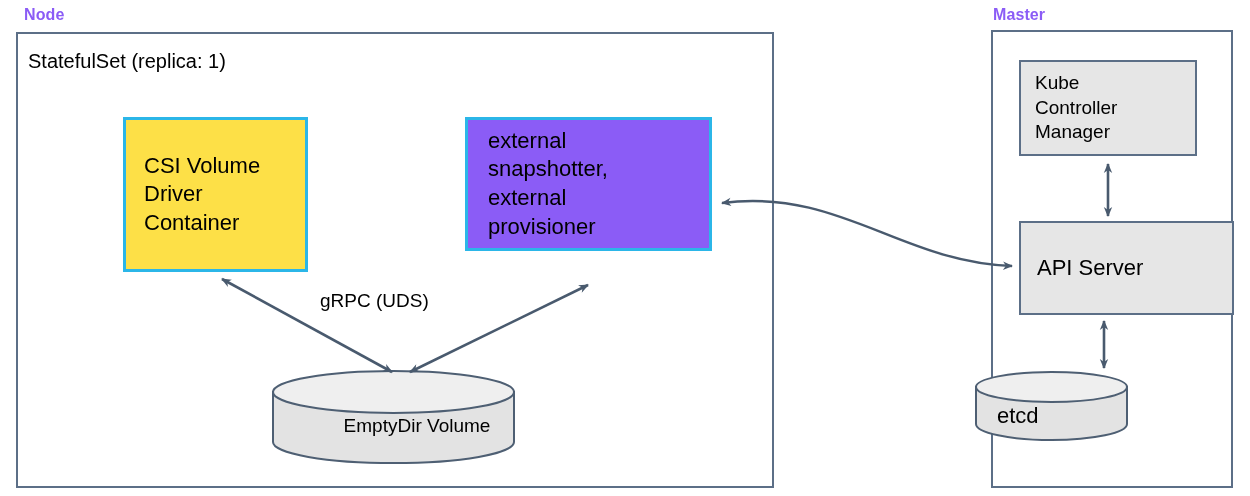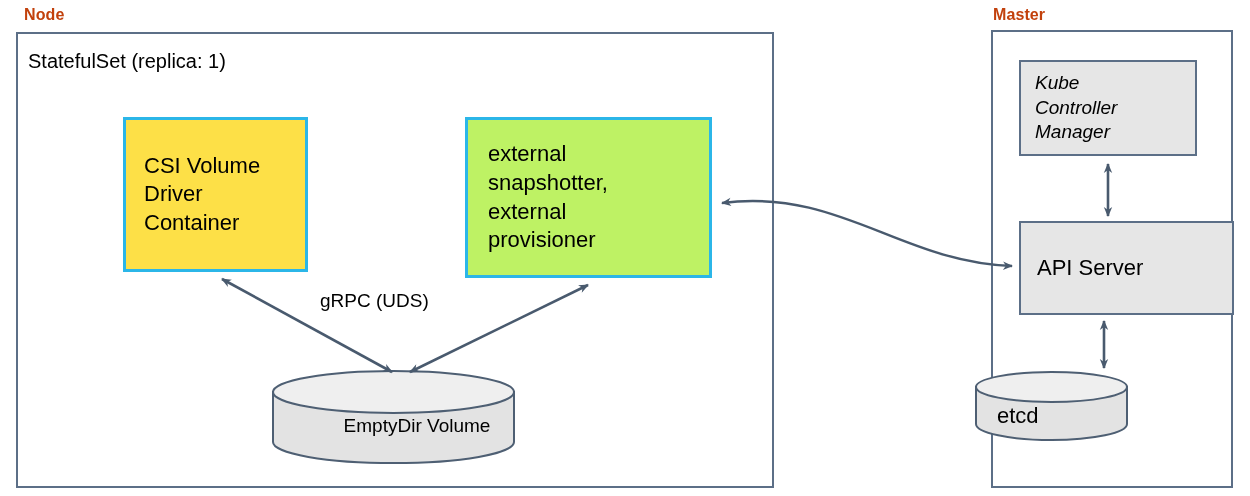--- a/index.html
+++ b/index.html
@@ -12,21 +12,21 @@
     width: 1250px;
     height: 496px;
     background: #ffffff;
     font-family: "Liberation Sans", sans-serif;
     overflow: hidden;
   }
   .zone-label {
     position: absolute;
     font-weight: bold;
     font-size: 16px;
-    color: #c2410c;
+    color: #8b5cf6;
     letter-spacing: 0.1px;
     white-space: nowrap;
   }
   .zone-box {
     position: absolute;
     border: 2px solid #5c6f87;
     background: transparent;
     box-sizing: border-box;
   }
   .zone-title {
@@ -50,33 +50,32 @@
   .comp span { display: block; }
 
   .comp-csi {
     left: 123px; top: 117px; width: 185px; height: 155px;
     background: #fde047;
     border: 3px solid #2BB6E8;
     font-size: 22px;
     padding-left: 18px;
   }
   .comp-external {
-    left: 465px; top: 117px; width: 247px; height: 161px;
-    background: #bef264;
+    left: 465px; top: 117px; width: 247px; height: 134px;
+    background: #8b5cf6;
     border: 3px solid #2BB6E8;
     font-size: 22px;
     padding-left: 20px;
   }
   .comp-kcm {
     left: 1019px; top: 60px; width: 178px; height: 96px;
     background: #E6E6E6;
     border: 2px solid #5c6f87;
     font-size: 19px;
     padding-left: 14px;
-    font-style: italic;
   }
   .comp-api {
     left: 1019px; top: 221px; width: 215px; height: 94px;
     background: #E6E6E6;
     border: 2px solid #5c6f87;
     font-size: 22px;
     padding-left: 16px;
   }
 
   

